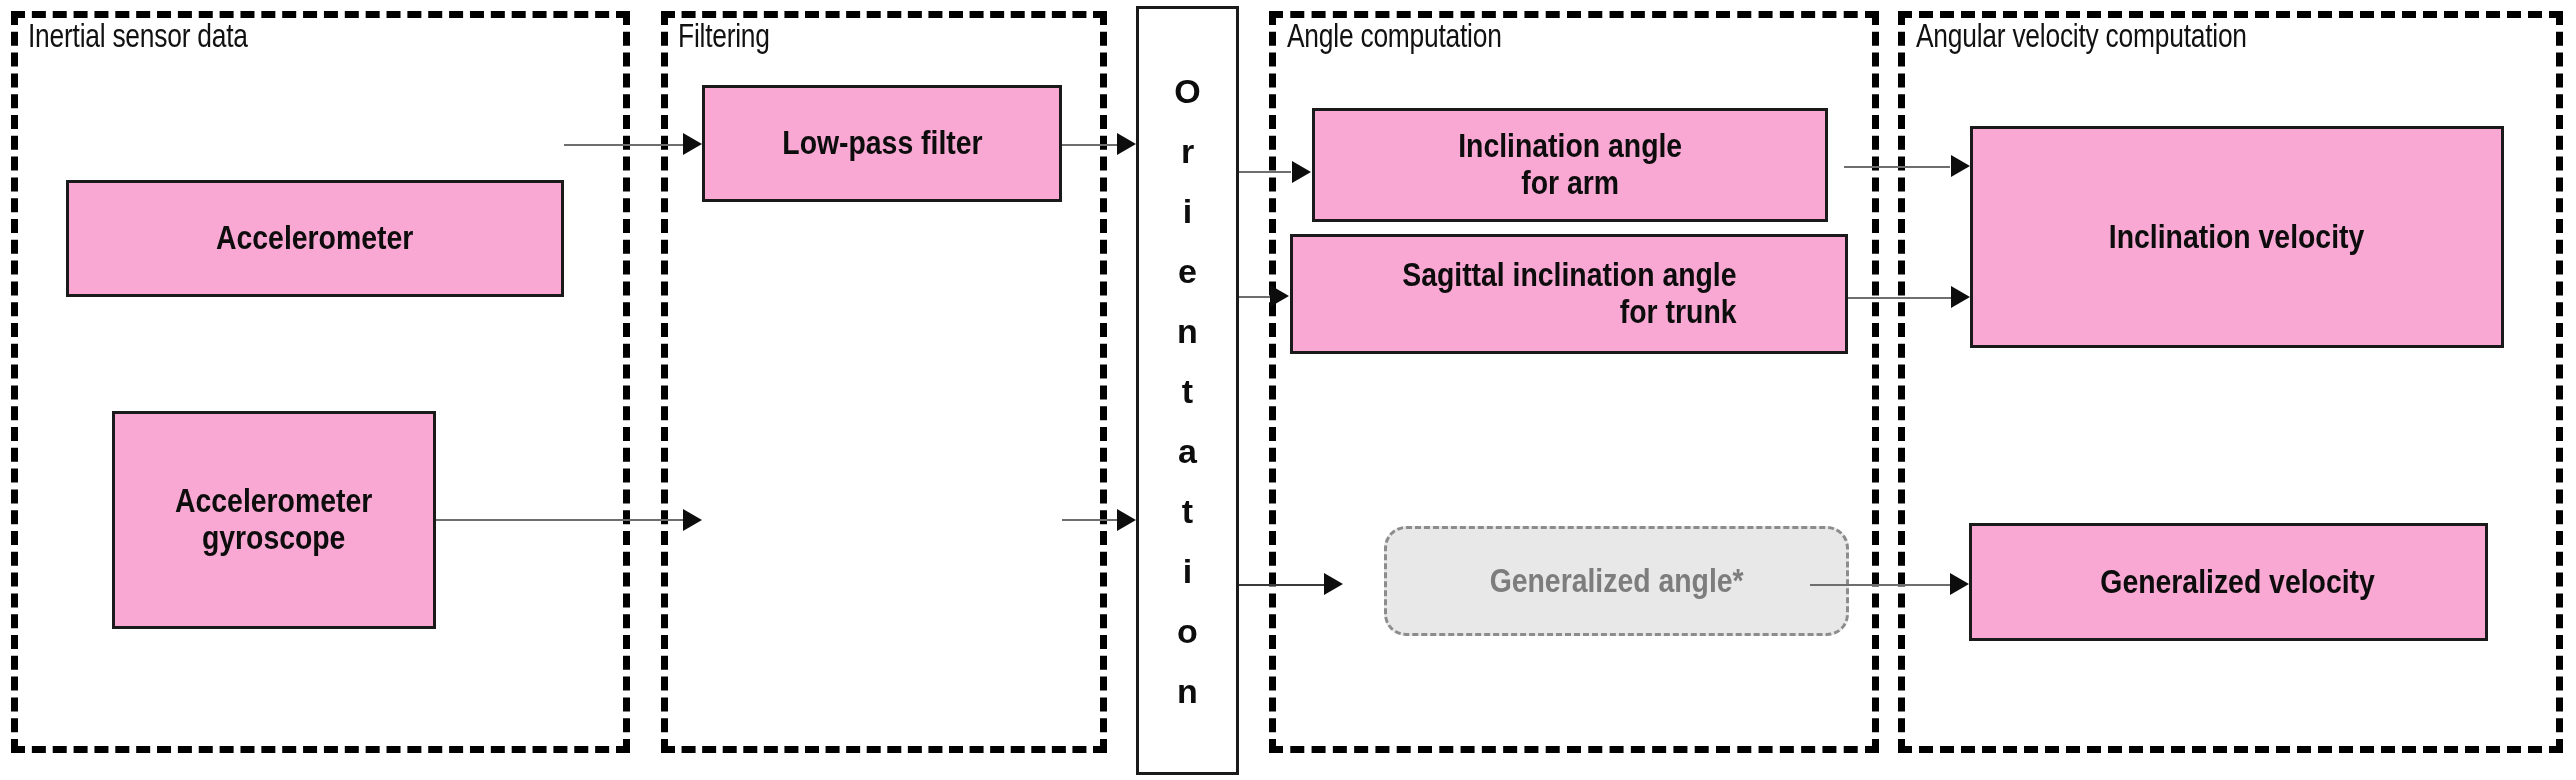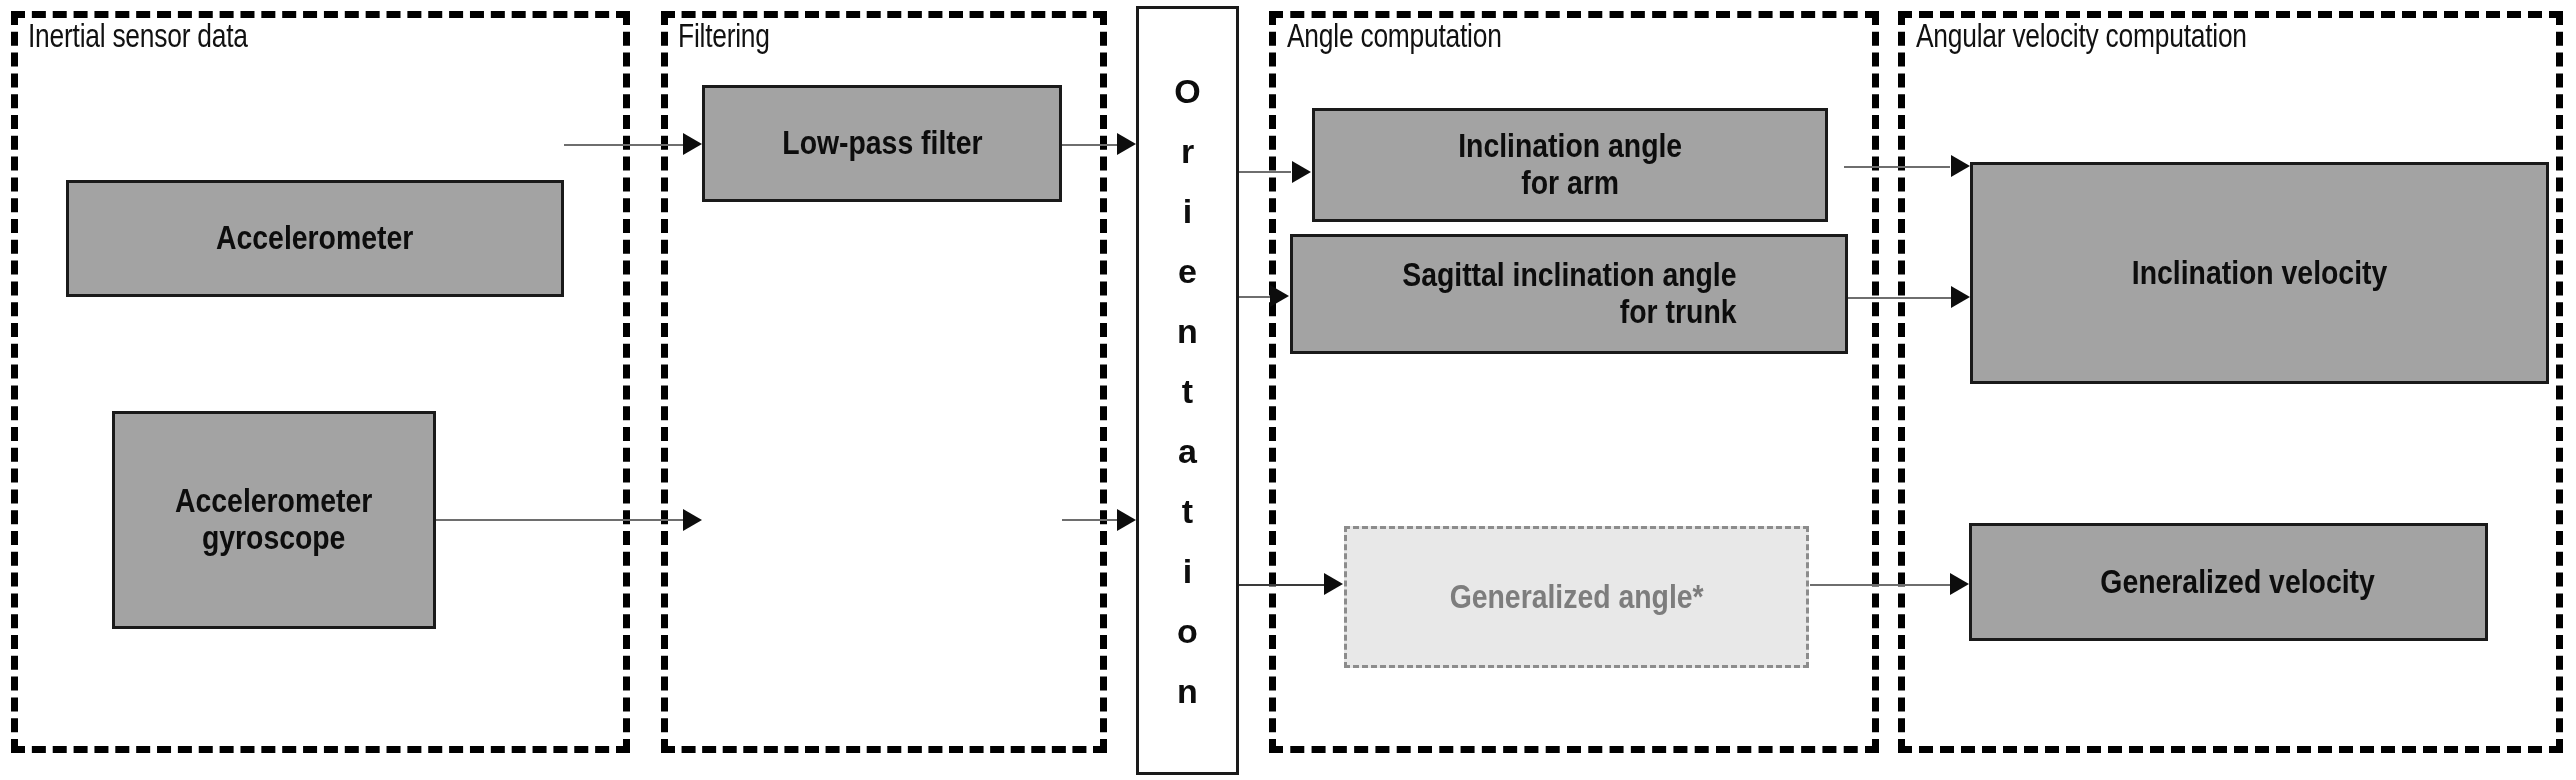--- a/index.html
+++ b/index.html
@@ -32,21 +32,21 @@
     letter-spacing: -0.3px;
     transform: scaleX(0.80);
     transform-origin: left center;
   }
 
   
   .box {
     position: absolute;
     box-sizing: border-box;
     border: 3.1px solid #1a1a1a;
-    background: #a3a3a3;
+    background: #f9a8d4;
     display: flex;
     align-items: center;
     justify-content: center;
     text-align: center;
   }
   .box-label {
     font-size: 33px;
     font-weight: bold;
     color: #0d0d0d;
     line-height: 1.12;
@@ -145,28 +145,28 @@
   <div class="box" style="left:1312px; top:108px; width:516px; height:114px;">
     <span class="box-label">Inclination angle
 for arm</span>
   </div>
 
   <div class="box" style="left:1290px; top:234px; width:558px; height:120px;text-align:right;">
     <span class="box-label">Sagittal inclination angle
 for trunk</span>
   </div>
 
-  <div class="box ghost" style="left:1344px; top:526px; width:465px; height:142px;">
+  <div class="box ghost" style="left:1384px; top:526px; width:465px; height:110px;border-radius:22px;">
     <span class="box-label">Generalized angle*</span>
   </div>
 
   <div class="panel" style="left:1898px; top:10.8px; width:665px; height:742px;"></div>
   <div class="panel-label" style="left:1916px; top:17px;">Angular velocity computation</div>
 
-  <div class="box" style="left:1970px; top:126px; width:579px; height:222px;margin-top:36px;">
+  <div class="box" style="left:1970px; top:126px; width:534px; height:222px;">
     <span class="box-label">Inclination velocity</span>
   </div>
 
   <div class="box" style="left:1969px; top:523px; width:519px; height:118px;padding-left:18px;">
     <span class="box-label">Generalized velocity</span>
   </div>
 
   <div class="conn light" style="left:564px; top:144px; width:119px;"></div>
   <div class="arrowhead" style="left:683px; top:133px;"></div>
 

